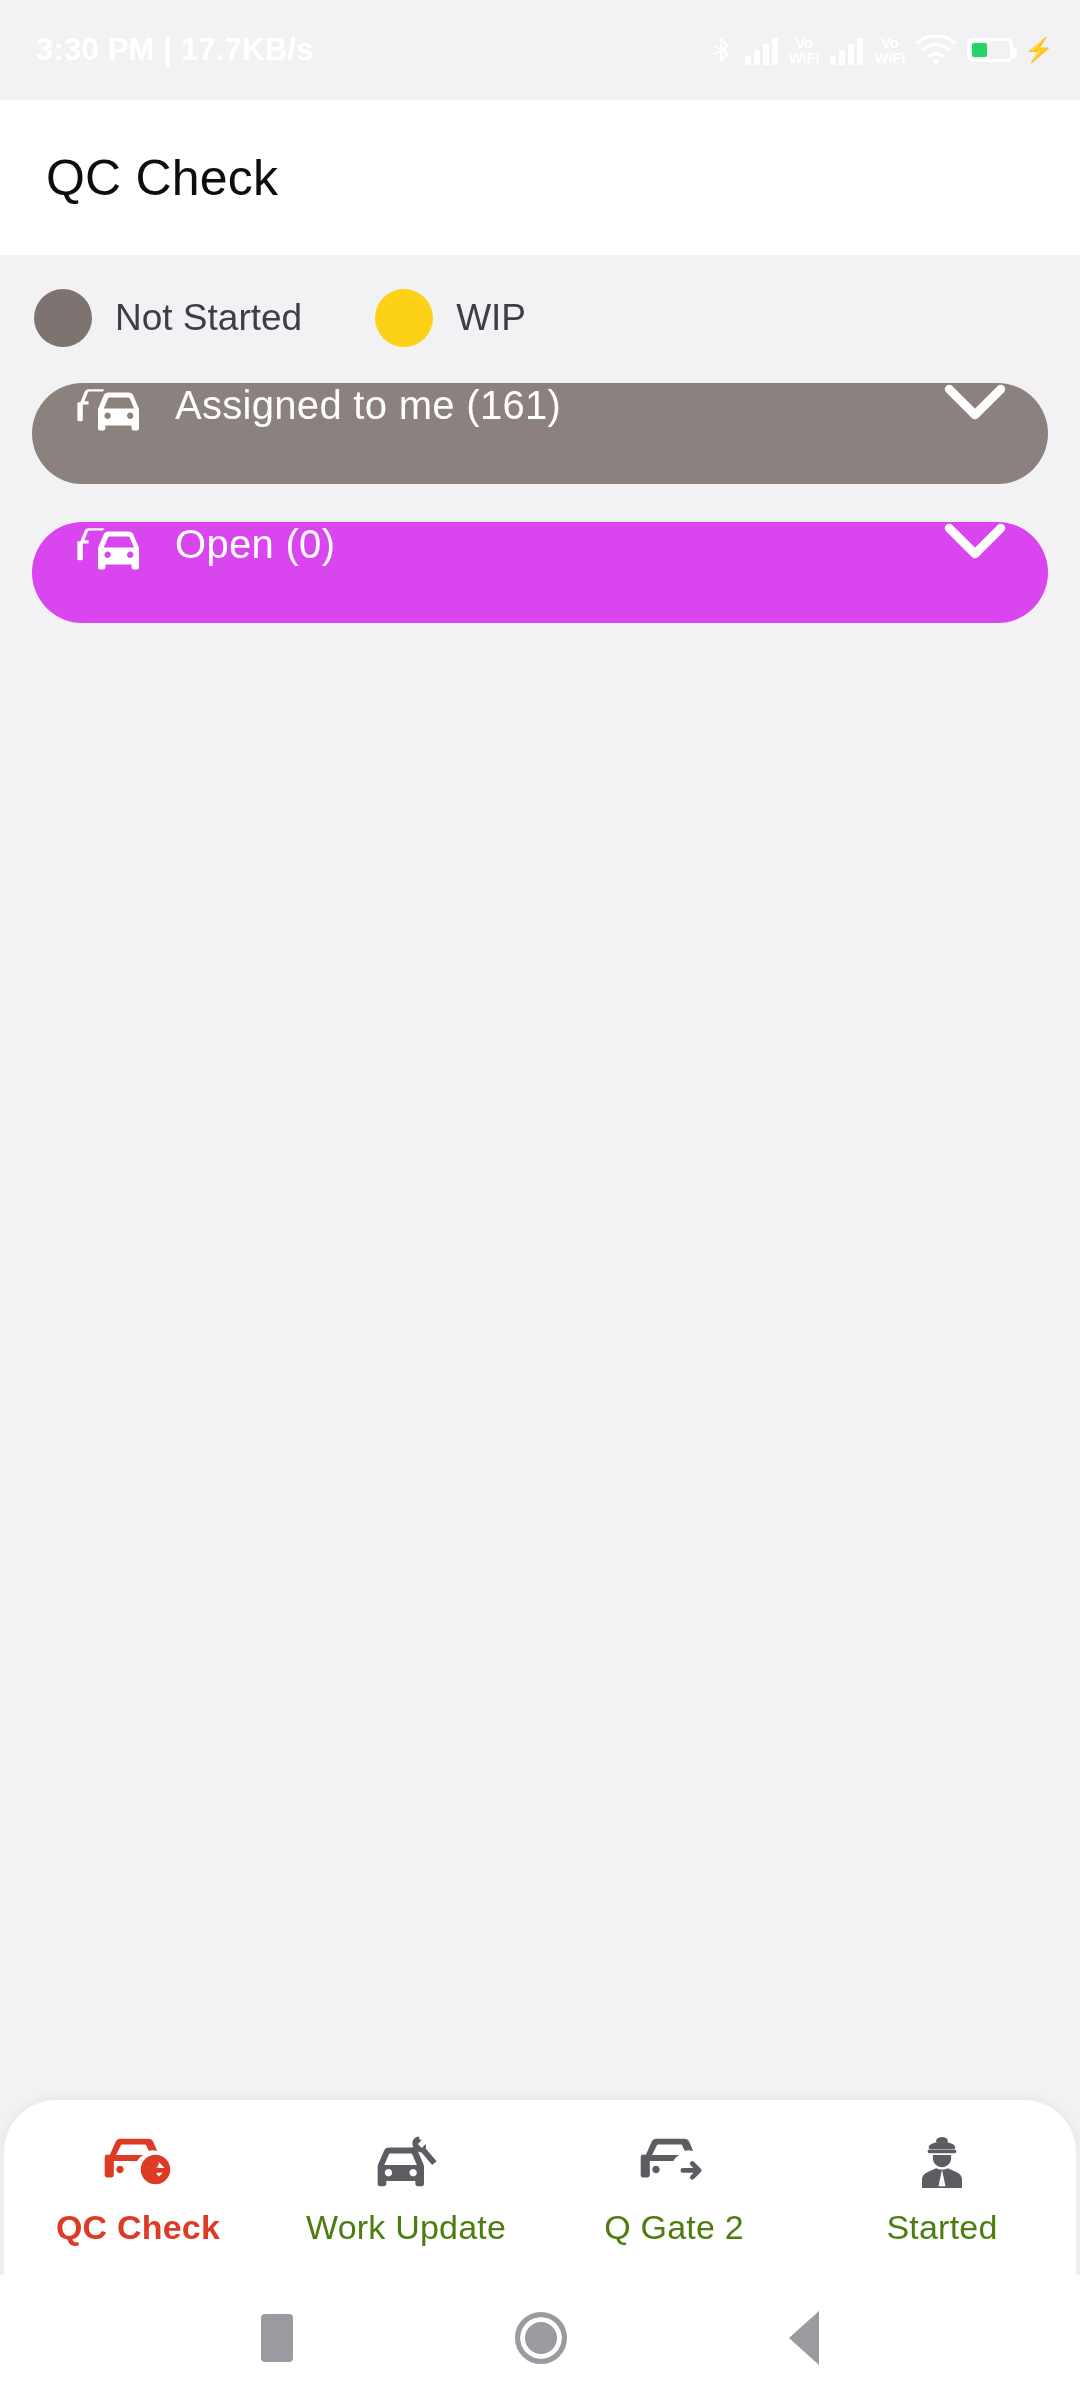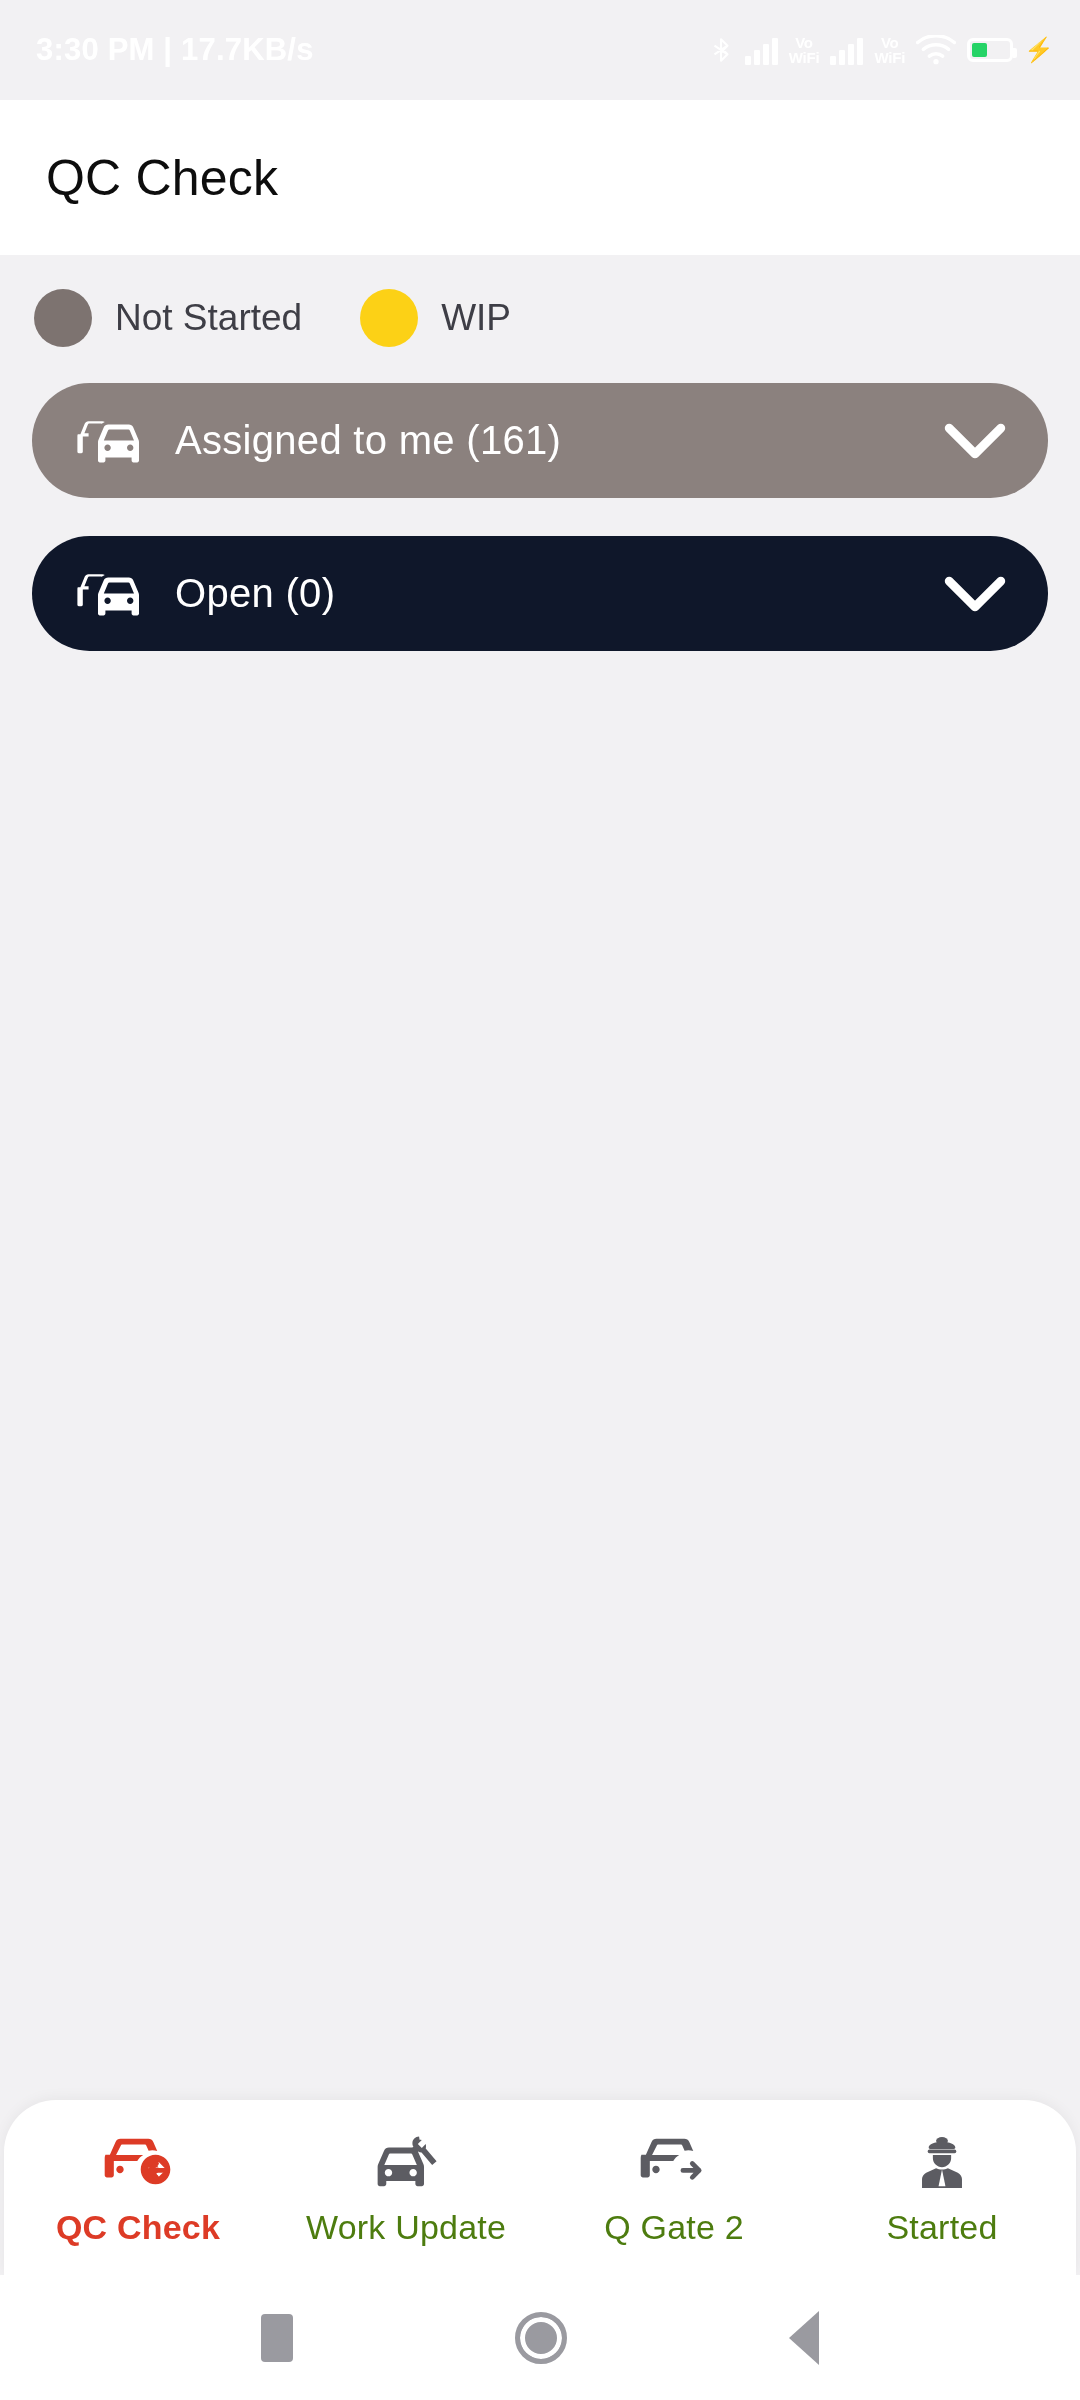--- a/index.html
+++ b/index.html
@@ -81,37 +81,37 @@
     flex:1 1 auto;
     background:#f2f1f3;
     padding:34px 32px 0 32px;
     display:flex; flex-direction:column;
     min-height:0;
   }
 
   
   .legend {
     display:flex; align-items:center;
-    gap:0; margin:0 0 36px 2px;
+    gap:15px; margin:0 0 36px 2px;
   }
   .legend-item { display:flex; align-items:center; }
   .legend-item + .legend-item { margin-left:58px; }
   .dot { width:58px; height:58px; border-radius:50%; flex:0 0 auto; }
   .legend-label {
     margin-left:23px;
     font-size:37px;
     color:#3e3e46;
     white-space:nowrap;
   }
 
   
   .card {
-    height:115px;
+    height:101px;
     border-radius:70px;
-    display:flex; align-items:center;
+    display:flex; align-items:flex-start;
     padding:0 42px 0 44px;
     margin-bottom:38px;
     cursor:pointer;
   }
   .card-icon { flex:0 0 auto; width:66px; height:52px; display:flex; align-items:center; }
   .card-label {
     margin-left:33px;
     font-size:40px;
     color:#ffffff;
     letter-spacing:.3px;
@@ -240,21 +240,21 @@
         </svg>
       </span>
       <span class="card-label">Assigned to me (161)</span>
       <span class="card-chev">
         <svg width="62" height="38" viewBox="0 0 24 14">
             <path d="M2 2l10 10L22 2" stroke="#ffffff" stroke-width="3.4" fill="none" stroke-linecap="round" stroke-linejoin="round"></path>
           </svg>
       </span>
     </div>
 
-    <div class="card" style="background:#0f172a">
+    <div class="card" style="background:#d946ef">
       <span class="card-icon">
         <svg width="66" height="52" viewBox="0 0 33 26">
           <path d="M2.2 9.6 4.4 4.3C4.7 3.6 5.4 3.1 6.2 3.1h6.9c.5 0 .9.1 1.3.4l-1.6.9c-.2-.1-.4-.1-.6-.1H6.8c-.4 0-.8.2-.9.6L4.2 9.1h2.1v1.7H3.4v7.6c0 .4-.3.7-.7.7H1.4c-.4 0-.7-.3-.7-.7v-8c0-.3.1-.6.2-.8z" fill="#ffffff"></path>
           <path d="M11.3 12.3l2.6-6.2c.4-.9 1.2-1.4 2.2-1.4h10.3c1 0 1.8.5 2.2 1.4l2.6 6.2c.2.4.3.8.3 1.2v9.3c0 .5-.4.9-.9.9h-1.9c-.5 0-.9-.4-.9-.9v-1.5H14.7v1.5c0 .5-.4.9-.9.9h-1.9c-.5 0-.9-.4-.9-.9v-9.3c0-.4.1-.8.3-1.2zm2.6.5h15.1l-2.1-5c-.1-.3-.4-.5-.7-.5H16.7c-.3 0-.6.2-.7.5zm1.9 5.2c.9 0 1.6-.7 1.6-1.6s-.7-1.6-1.6-1.6-1.6.7-1.6 1.6.7 1.6 1.6 1.6zm11.3 0c.9 0 1.6-.7 1.6-1.6s-.7-1.6-1.6-1.6-1.6.7-1.6 1.6.7 1.6 1.6 1.6z" fill="#ffffff"></path>
         </svg>
       </span>
       <span class="card-label">Open (0)</span>
       <span class="card-chev">
         <svg width="62" height="38" viewBox="0 0 24 14">
             <path d="M2 2l10 10L22 2" stroke="#ffffff" stroke-width="3.4" fill="none" stroke-linecap="round" stroke-linejoin="round"></path>

